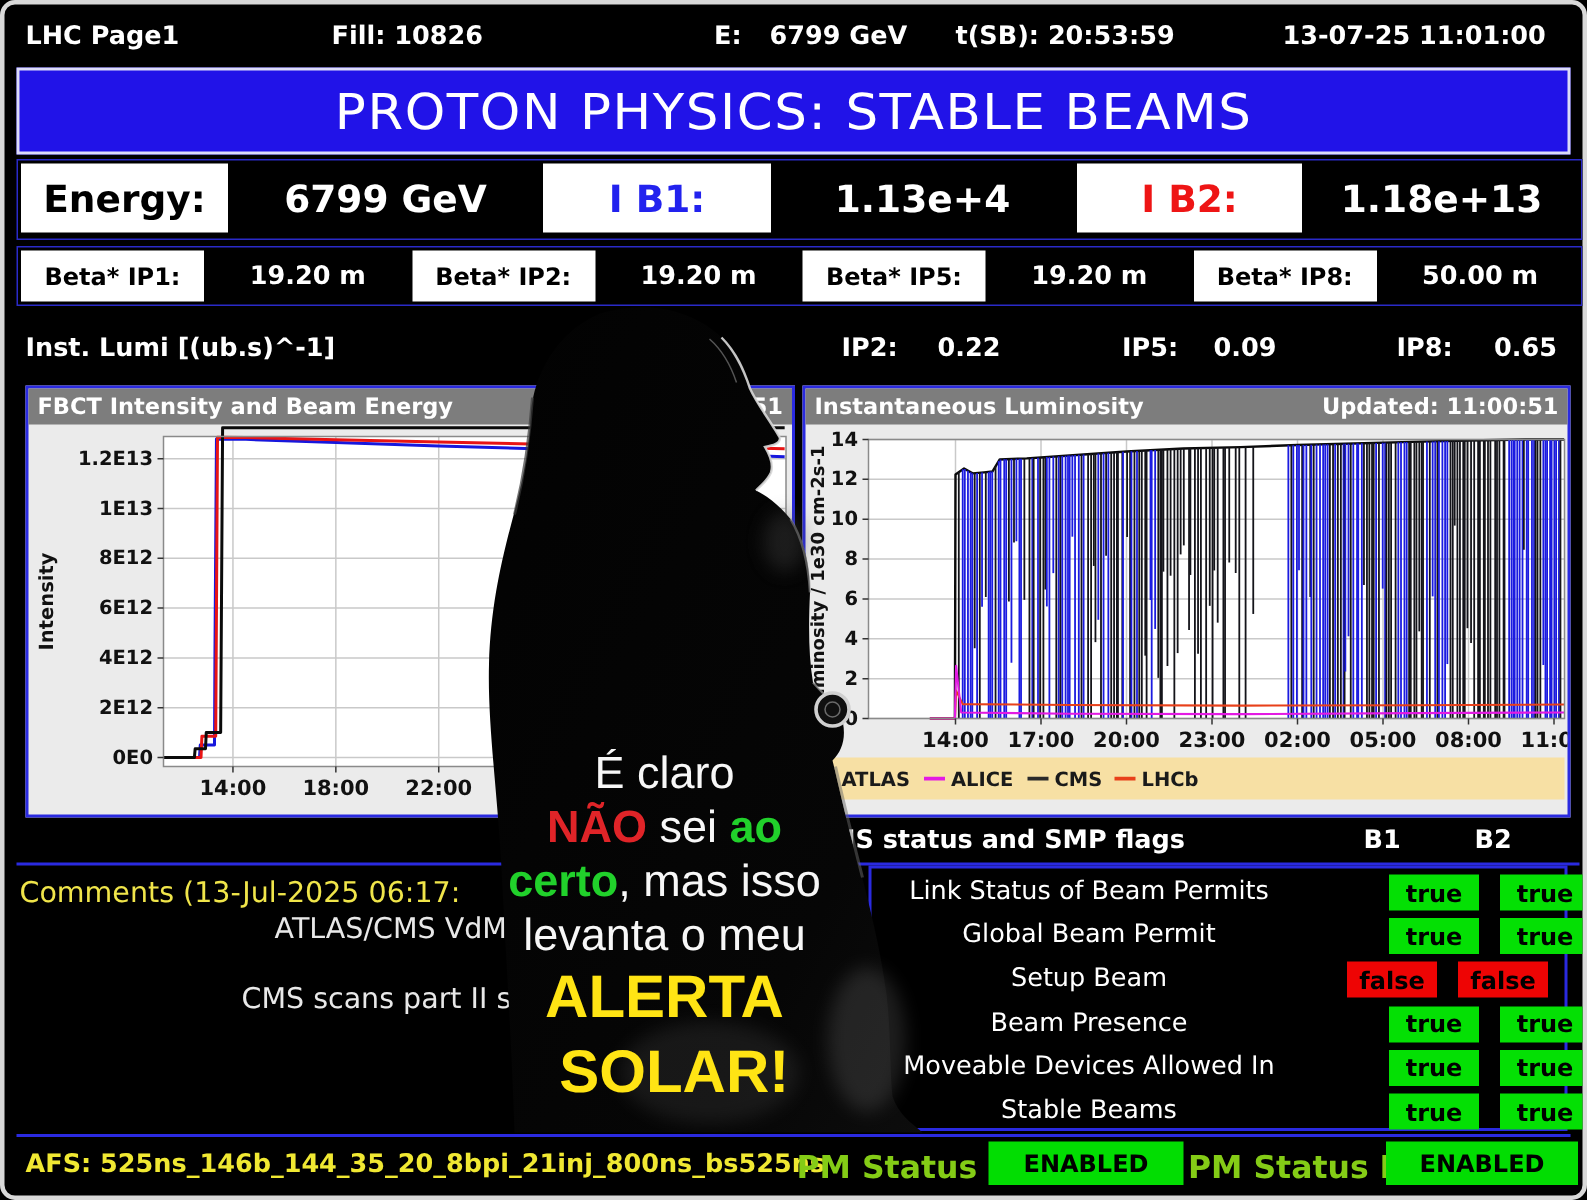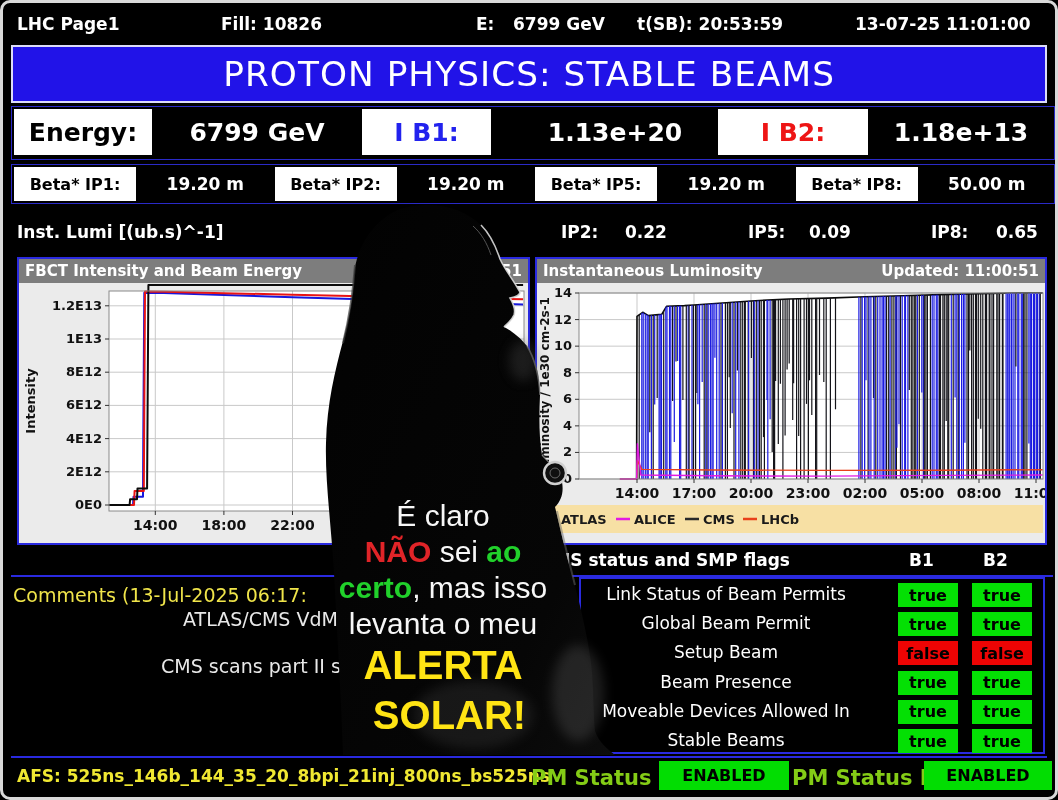--- a/index.html
+++ b/index.html
@@ -34,21 +34,21 @@
   
   #sectline{position:absolute;left:8px;top:572px;width:1042px;height:0;border-top:2px solid #2a2ae0;}
   #commentsPanel .ctitle{position:absolute;left:10px;top:581px;font-size:19px;color:#f0e54a;white-space:nowrap;}
   #commentsPanel .cline{position:absolute;left:0;width:515px;text-align:center;color:#e8e8e8;font-size:19px;white-space:nowrap;}
   #smpHeader span{position:absolute;font-size:17px;font-weight:bold;color:#fff;white-space:nowrap;}
   #smpBox{position:absolute;left:576px;top:574px;width:466px;height:177px;border:2px solid #2a2ae0;box-sizing:border-box;}
   .smprow{position:absolute;left:0;width:100%;height:29px;}
   .smprow .rlabel{position:absolute;left:0;top:3px;width:290px;text-align:center;color:#fff;font-size:17px;white-space:nowrap;}
   .flag{position:absolute;top:2px;width:60px;height:24px;font-size:16px;font-weight:bold;color:#000;
         display:flex;align-items:center;justify-content:center;}
-  .flag.t{background:#04e004;}
+  .flag.t{background:#04e004;margin-left:28px;}
   .flag.f{background:#ee0404;}
   
   #bottomBar{position:absolute;left:8px;right:8px;top:753px;height:37px;border-top:2px solid #2a2ae0;background:#000;}
   #bottomBar span{position:absolute;top:8px;white-space:nowrap;font-weight:bold;}
   #afs{color:#f0e832;font-size:17px;}
   .pmlabel{color:#84cc16;font-size:21px;}
   .pmbox{position:absolute;top:3px;height:29px;background:#02dd02;color:#000;font-size:16px;font-weight:bold;
          display:flex;align-items:center;justify-content:center;}
   
   #silhouette{position:absolute;left:0;top:0;z-index:50;pointer-events:none;}
@@ -72,22 +72,22 @@
     <span style="left:852px">13-07-25 11:01:00</span>
   </div>
 
   <div id="banner">
     <span>PROTON PHYSICS: STABLE BEAMS</span>
   </div>
 
   <div id="energyRow">
     <div class="cell whitebox" style="left:2px;width:138px">Energy:</div>
     <div class="cell blackbox" style="left:142px;width:206px">6799 GeV</div>
-    <div class="cell whitebox" style="left:350px;width:129px;color:#2222ee">I B1:</div>
-    <div class="cell blackbox" style="left:502px;width:202px">1.13e+20</div>
+    <div class="cell whitebox" style="left:350px;width:152px;color:#2222ee">I B1:</div>
+    <div class="cell blackbox" style="left:502px;width:202px">1.13e+4</div>
     <div class="cell whitebox" style="left:706px;width:150px;color:#ee1515">I B2:</div>
     <div class="cell blackbox" style="left:858px;width:182px">1.18e+13</div>
   </div>
 
   <div id="betaRow">
         <div class="blabel">Beta* IP1:</div>
         <div class="bval">19.20 m</div>
         <div class="blabel">Beta* IP2:</div>
         <div class="bval">19.20 m</div>
         <div class="blabel">Beta* IP5:</div>

